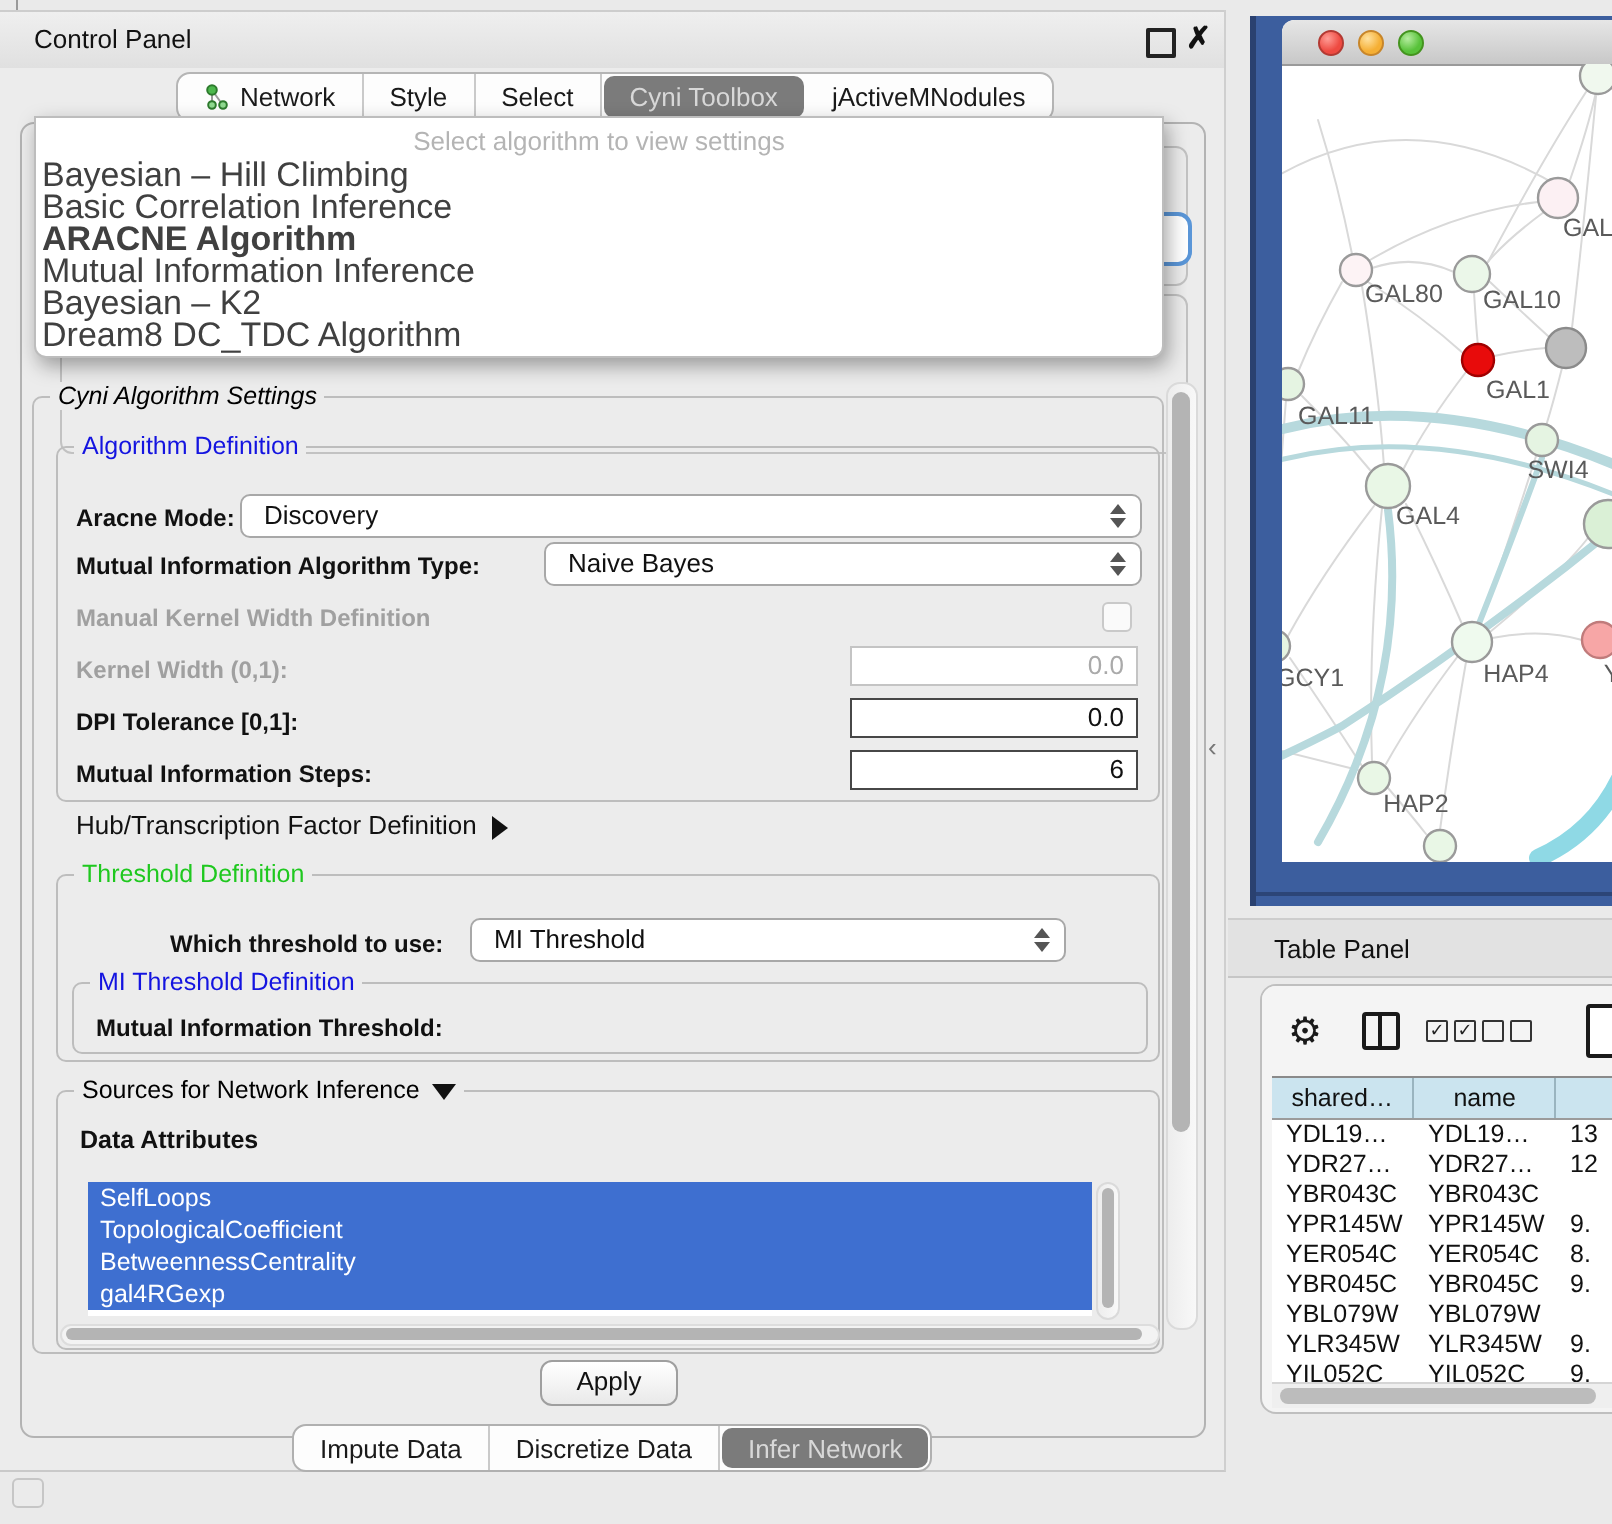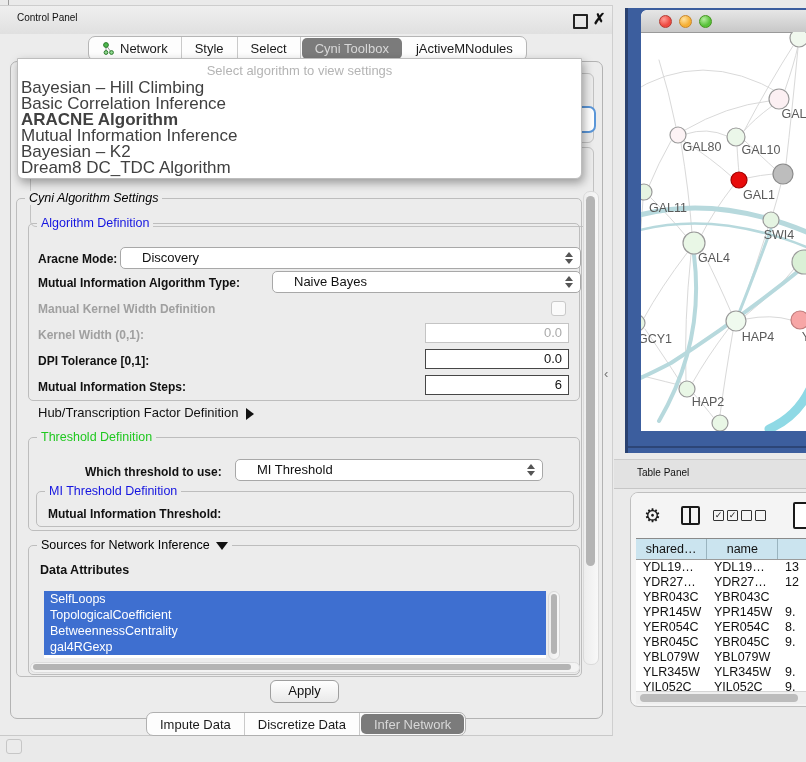--- a/index.html
+++ b/index.html
@@ -7,21 +7,21 @@
     width:806px;height:762px;position:relative;overflow:hidden;
     background:#eaeaea;
     font-family:"Liberation Sans",sans-serif;
     -webkit-font-smoothing:antialiased;
   }
   .abs{position:absolute;}
 
   
   #cp{left:0;top:5px;width:612px;height:730px;background:#ececec;border-right:1px solid #cfcfcf;border-bottom:1px solid #c9c9c9;}
   #cp-titlebar{left:0;top:0;width:612px;height:28px;background:linear-gradient(#efefef,#e0e0e0);border-top:1px solid #cdcdcd;}
-  #cp-title{left:17px;top:6px;font-size:10px;color:#111;}
+  #cp-title{left:17px;top:6px;font-size:13px;color:#111;}
   #cp-float{left:573px;top:8px;width:11px;height:11px;border:2px solid #222;border-radius:1px;}
   #cp-close{left:593px;top:4px;font-size:15px;font-weight:bold;color:#111;}
 
   
   #top-tabs{left:88px;top:31px;height:23px;background:#fdfdfd;border:1px solid #b5b5b5;border-radius:7px;display:flex;align-items:stretch;}
   .tab{display:flex;align-items:center;padding:0 13px;font-size:13px;color:#1a1a1a;border-right:1px solid #cacaca;white-space:nowrap;}
   .tab:last-child{border-right:none;}
   .tab.sel{background:#7b7b7b;color:#d8d8d8;border-radius:5px;margin:1px;border-right:none;}
   .tab .ticon{margin-right:5px;display:inline-block;width:13px;height:13px;}
 
@@ -42,21 +42,21 @@
 
   
   .grp{position:absolute;border:1px solid #bdbdbd;border-radius:5px;}
   .gtitle{position:absolute;top:-8px;left:8px;background:#ececec;padding:0 4px;font-size:12.5px;white-space:nowrap;}
   .gtitle.blue{color:#1414e0;}
   .gtitle.green{color:#1fc81f;}
 
   .lbl{position:absolute;font-size:12px;font-weight:bold;color:#111;white-space:nowrap;}
   .lbl.dis{color:#a0a0a0;}
 
-  .combo{position:absolute;background:#fff;border:1px solid #a8a8a8;border-radius:5px;height:20px;font-size:13px;color:#111;line-height:20px;padding-left:21px;}
+  .combo{position:absolute;background:#fff;border:1px solid #a8a8a8;border-radius:5px;height:20px;font-size:13px;color:#111;line-height:20px;padding-left:11px;}
   .spin{position:absolute;right:7px;top:3px;width:8px;height:14px;}
   .spin:before,.spin:after{content:"";position:absolute;left:0;border-left:4px solid transparent;border-right:4px solid transparent;}
   .spin:before{top:1px;border-bottom:5px solid #555;}
   .spin:after{bottom:1px;border-top:5px solid #555;}
 
   .tfield{position:absolute;background:#fff;border:1px solid #474747;height:18px;font-size:13px;color:#111;text-align:right;padding:0 6px;font-family:"Liberation Sans",sans-serif;}
   .tfield.dis{border:1px solid #c4c4c4;color:#aaa;}
   .cbox{position:absolute;width:13px;height:13px;border:1px solid #c9c9c9;border-radius:3px;background:#fafafa;}
 
   .tri-right{display:inline-block;width:0;height:0;border-top:6px solid transparent;border-bottom:6px solid transparent;border-left:8px solid #111;vertical-align:middle;margin-left:8px;}
@@ -83,21 +83,21 @@
   #net-win{position:absolute;left:13px;top:2px;width:168px;height:421px;background:#fff;border-radius:6px 0 0 0;overflow:hidden;}
   #net-titlebar{position:absolute;left:0;top:0;width:168px;height:22px;background:linear-gradient(#e6e6e6,#c8c8c8);border-bottom:1px solid #9a9a9a;border-radius:6px 0 0 0;}
   .tlight{position:absolute;top:5px;width:11px;height:11px;border-radius:50%;}
   #tl-red{left:18px;background:radial-gradient(circle at 35% 30%,#ff9d96,#ee4a41 60%);border:1px solid #b33a33;}
   #tl-yellow{left:38px;background:radial-gradient(circle at 35% 30%,#ffe2a0,#f5af34 60%);border:1px solid #c8862a;}
   #tl-green{left:58px;background:radial-gradient(circle at 35% 30%,#b6eda0,#58c23a 60%);border:1px solid #44941f;}
   #net-frame-bottomline{position:absolute;left:0;top:438px;width:181px;height:2px;background:#2c4577;}
 
   
   #tp-titlebar{left:614px;top:459px;width:192px;height:28px;background:#e2e2e2;border-top:1px solid #cdcdcd;border-bottom:1px solid #c6c6c6;}
-  #tp-title{left:23px;top:7px;font-size:10px;color:#111;}
+  #tp-title{left:23px;top:7px;font-size:13px;color:#111;}
   #table-card{left:630px;top:492px;width:186px;height:213px;background:#f4f4f4;border:1px solid #bfbfbf;border-radius:8px 0 0 8px;overflow:hidden;}
   #tp-toolbar{position:absolute;left:0;top:0;width:100%;height:45px;background:#f4f4f4;}
   #tb-gear{position:absolute;left:13px;top:11px;font-size:19px;color:#1a1a1a;}
   #tb-cols{position:absolute;left:50px;top:13px;width:15px;height:15px;border:2px solid #1a1a1a;border-radius:2px;}
   #tb-cols:before{content:"";position:absolute;left:6px;top:0;width:2px;height:15px;background:#1a1a1a;}
   .cb-pair{position:absolute;top:17px;display:flex;gap:3px;}
   .cb-sm{width:9px;height:9px;border:1.5px solid #333;border-radius:1px;font-size:9px;line-height:8px;color:#222;text-align:center;}
   #tb-doc{position:absolute;left:162px;top:9px;width:18px;height:23px;border:2px solid #1a1a1a;border-radius:2px;background:#fff;}
   #tbl{position:absolute;left:5px;top:45px;width:181px;}
   #tbl-head{display:flex;height:20px;border-top:1px solid #8a8a8a;border-bottom:1px solid #9b9b9b;}

